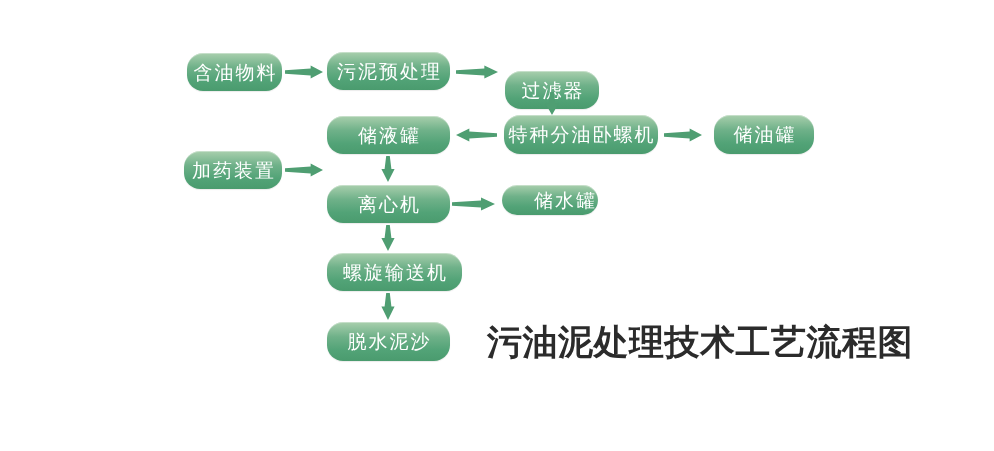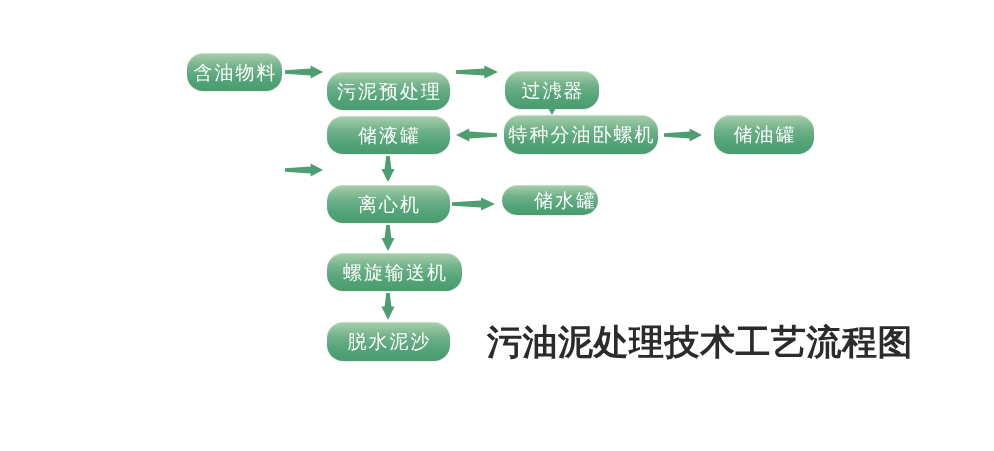--- a/index.html
+++ b/index.html
@@ -61,21 +61,21 @@
 <body>
 
 <div class="stage">
 
   <div class="node" style="left:187px;top:53px;width:95px;height:38px;">含油物料</div>
 
   <svg class="arrow" style="left:285px;top:65px;" width="38" height="14" viewBox="0 0 40 14" preserveAspectRatio="none">
     <polygon points="0,5.2 27,3.6 27,0.4 40,7 27,13.6 27,10.4 0,8.8"></polygon>
   </svg>
 
-  <div class="node" style="left:327px;top:72px;width:123px;height:38px;">污泥预处理</div>
+  <div class="node" style="left:327px;top:52px;width:123px;height:38px;">污泥预处理</div>
 
   <svg class="arrow" style="left:456px;top:65px;" width="42" height="14" viewBox="0 0 40 14" preserveAspectRatio="none">
     <polygon points="0,5.2 27,3.6 27,0.4 40,7 27,13.6 27,10.4 0,8.8"></polygon>
   </svg>
 
   <div class="node" style="left:505px;top:53px;width:94px;height:38px;margin-top:18px;">过滤器</div>
 
   <svg class="arrow" style="left:545px;top:92px;" width="14" height="23" viewBox="0 0 14 26" preserveAspectRatio="none">
     <polygon points="5.2,0 8.8,0 10.4,13 13.6,13 7,26 0.4,13 3.6,13"></polygon>
   </svg>
@@ -87,20 +87,21 @@
   </svg>
 
   <div class="node" style="left:504px;top:115px;width:154px;height:39px;">特种分油卧螺机</div>
 
   <svg class="arrow" style="left:664px;top:128px;" width="38" height="14" viewBox="0 0 40 14" preserveAspectRatio="none">
     <polygon points="0,5.2 27,3.6 27,0.4 40,7 27,13.6 27,10.4 0,8.8"></polygon>
   </svg>
 
   <div class="node" style="left:714px;top:115px;width:100px;height:39px;">储油罐</div>
 
+  <div class="node" style="left:184px;top:151px;width:98px;height:38px;">加药装置</div>
 
   <svg class="arrow" style="left:285px;top:163px;" width="38" height="14" viewBox="0 0 40 14" preserveAspectRatio="none">
     <polygon points="0,5.2 27,3.6 27,0.4 40,7 27,13.6 27,10.4 0,8.8"></polygon>
   </svg>
 
   <svg class="arrow" style="left:381px;top:156px;" width="14" height="26" viewBox="0 0 14 26" preserveAspectRatio="none">
     <polygon points="5.2,0 8.8,0 10.4,13 13.6,13 7,26 0.4,13 3.6,13"></polygon>
   </svg>
 
   <div class="node" style="left:327px;top:185px;width:123px;height:38px;">离心机</div>

